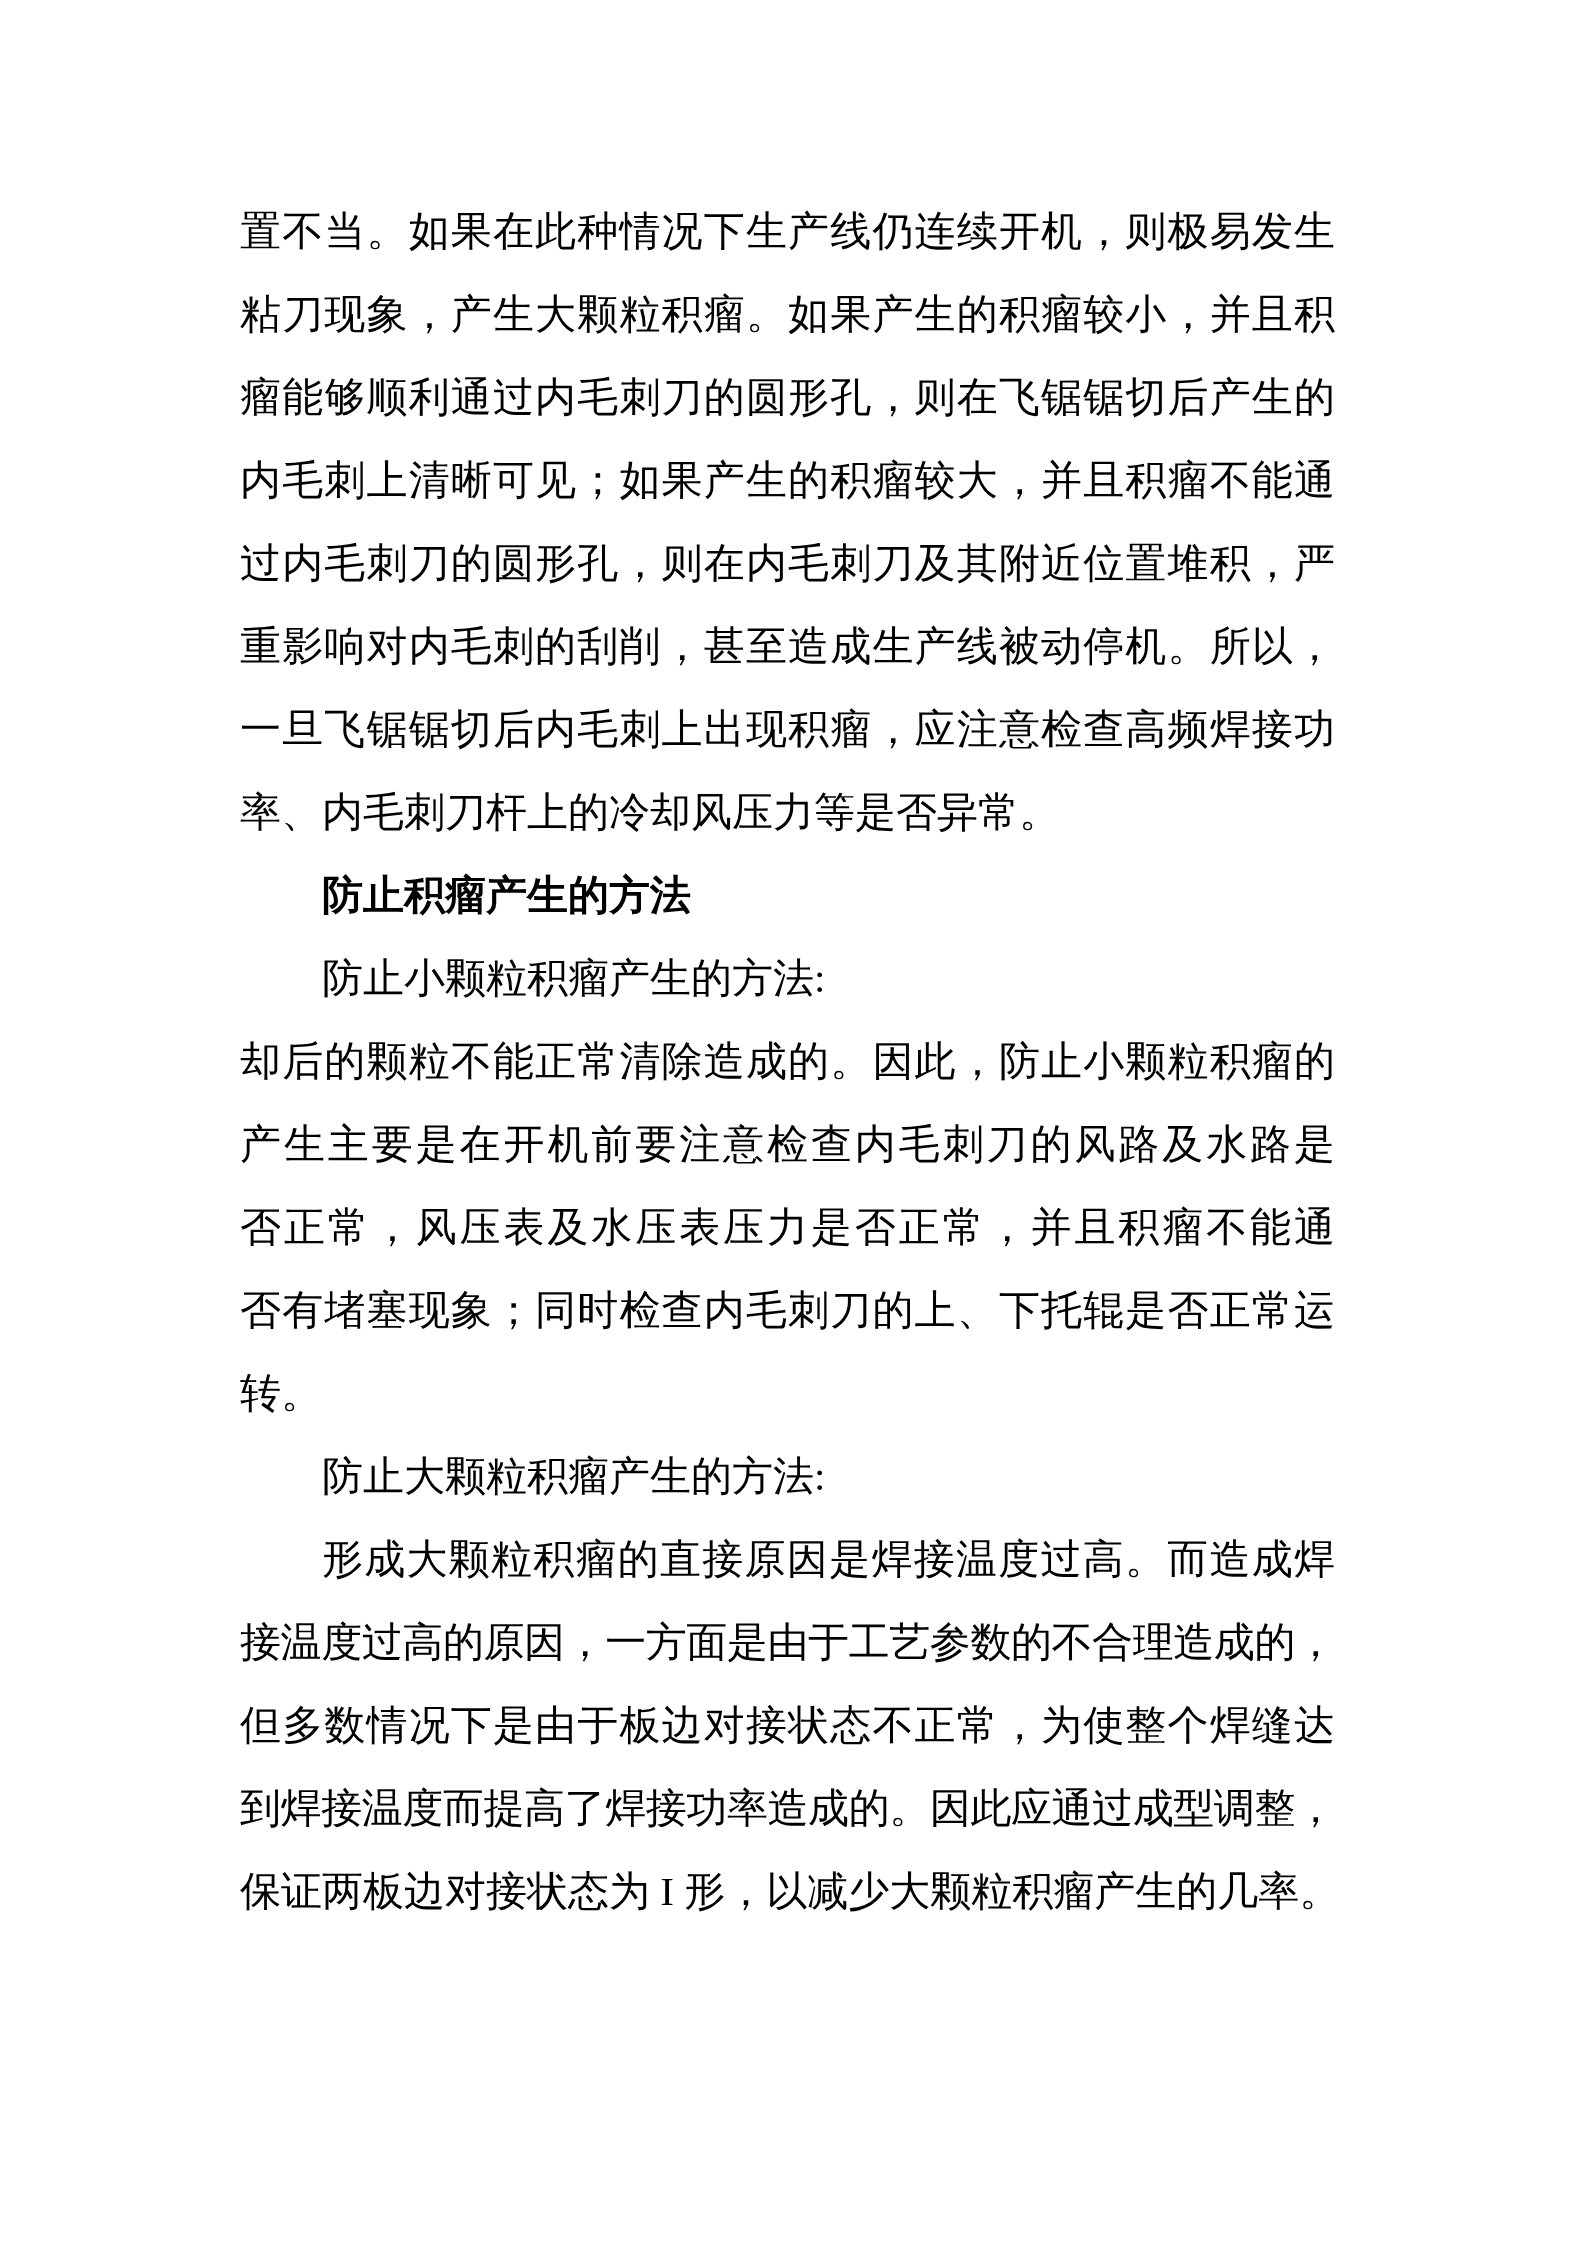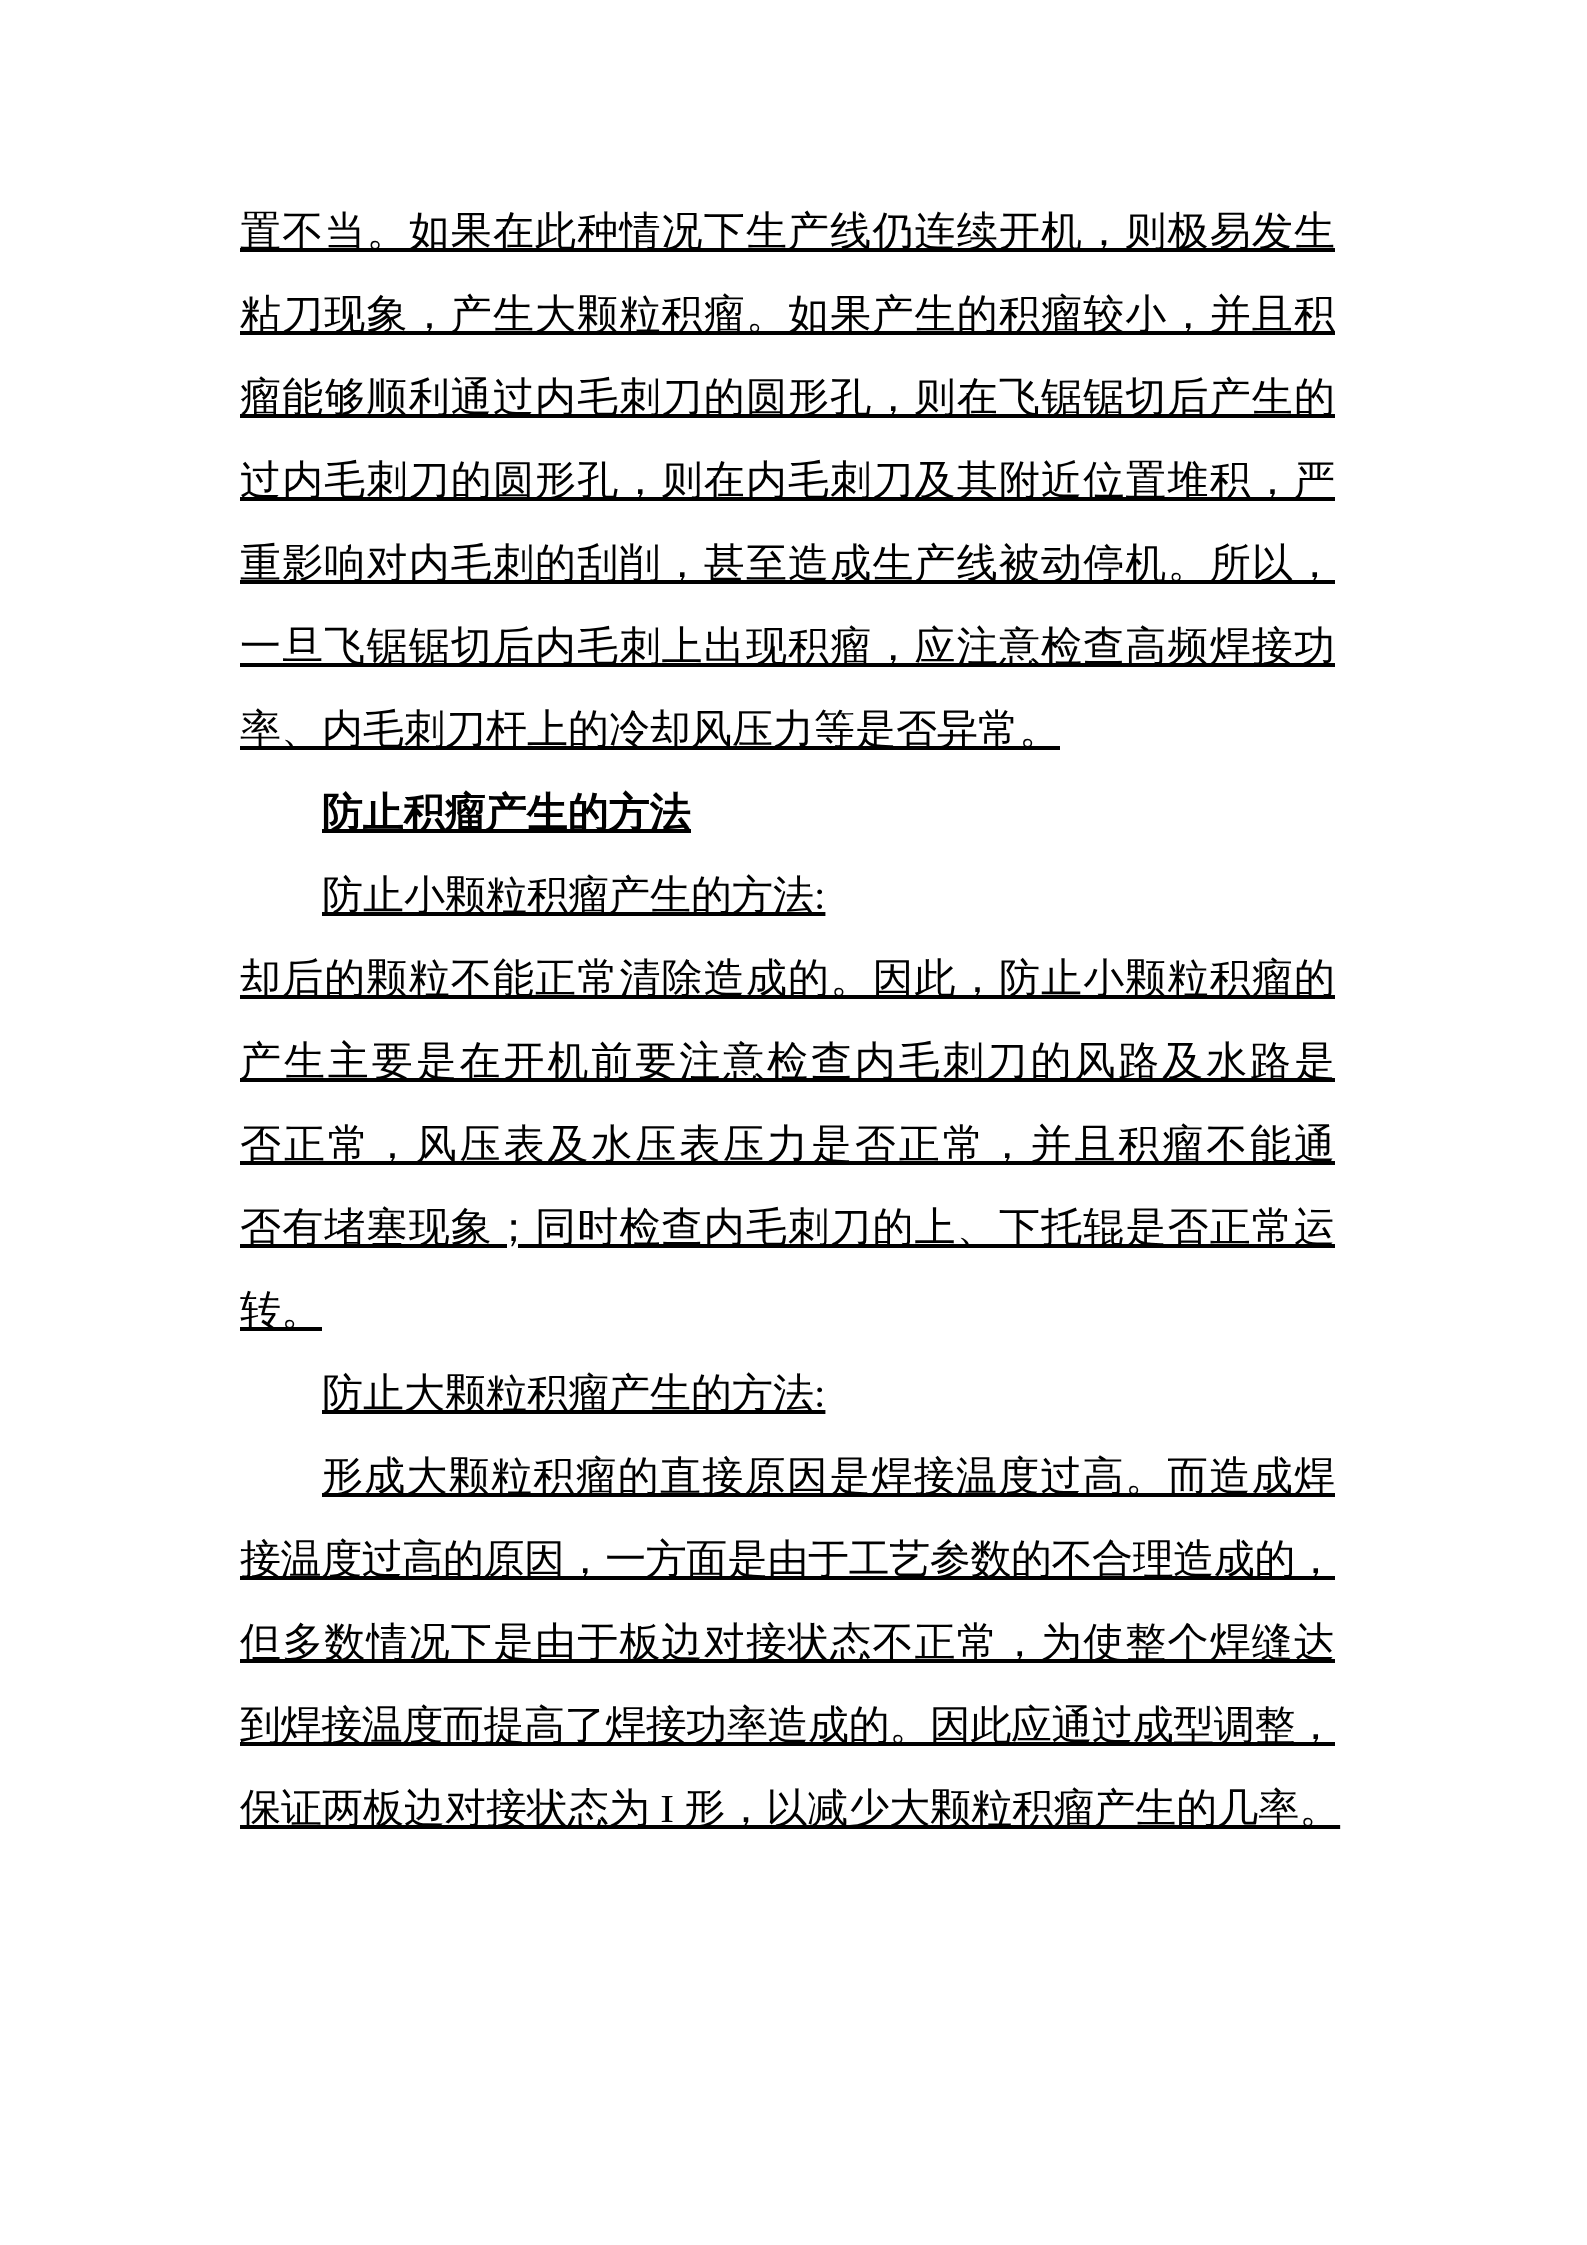--- a/index.html
+++ b/index.html
@@ -22,21 +22,20 @@
     top: 190px;
     width: 1095px;
   }
   .line {
     height: 83px;
     line-height: 83px;
     font-size: 41px;
     color: #000000;
     text-align: left;
     white-space: nowrap;
-    text-decoration: underline;
   }
   .line.justify {
     text-align: justify;
     text-align-last: justify;
     white-space: normal;
   }
   .line.indent {
     padding-left: 82px;
   }
   .line.bold {
@@ -47,20 +46,21 @@
   }
 </style>
 </head>
 <body>
 
 <div class="page">
   <div class="doc-body">
       <div class="line justify">置不当。如果在此种情况下生产线仍连续开机，则极易发生</div>
       <div class="line justify">粘刀现象，产生大颗粒积瘤。如果产生的积瘤较小，并且积</div>
       <div class="line justify">瘤能够顺利通过内毛刺刀的圆形孔，则在飞锯锯切后产生的</div>
+      <div class="line justify">内毛刺上清晰可见；如果产生的积瘤较大，并且积瘤不能通</div>
       <div class="line justify">过内毛刺刀的圆形孔，则在内毛刺刀及其附近位置堆积，严</div>
       <div class="line justify">重影响对内毛刺的刮削，甚至造成生产线被动停机。所以，</div>
       <div class="line justify">一旦飞锯锯切后内毛刺上出现积瘤，应注意检查高频焊接功</div>
       <div class="line">率、内毛刺刀杆上的冷却风压力等是否异常。</div>
       <div class="line indent bold">防止积瘤产生的方法</div>
       <div class="line indent">防止小颗粒积瘤产生的方法:</div>
       <div class="line justify">却后的颗粒不能正常清除造成的。因此，防止小颗粒积瘤的</div>
       <div class="line justify">产生主要是在开机前要注意检查内毛刺刀的风路及水路是</div>
       <div class="line justify">否正常，风压表及水压表压力是否正常，并且积瘤不能通</div>
       <div class="line justify">否有堵塞现象；同时检查内毛刺刀的上、下托辊是否正常运</div>

